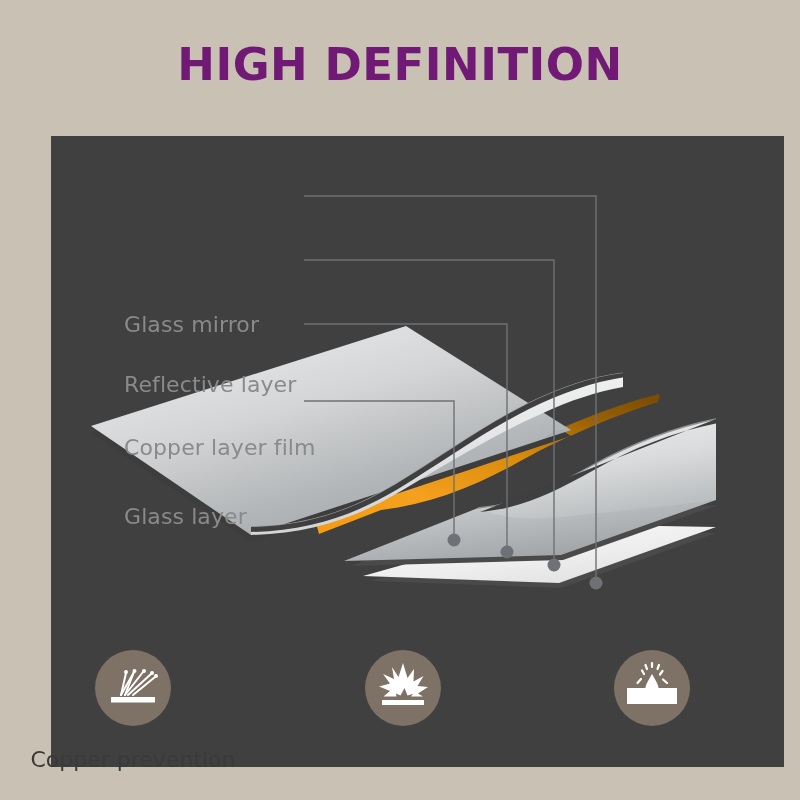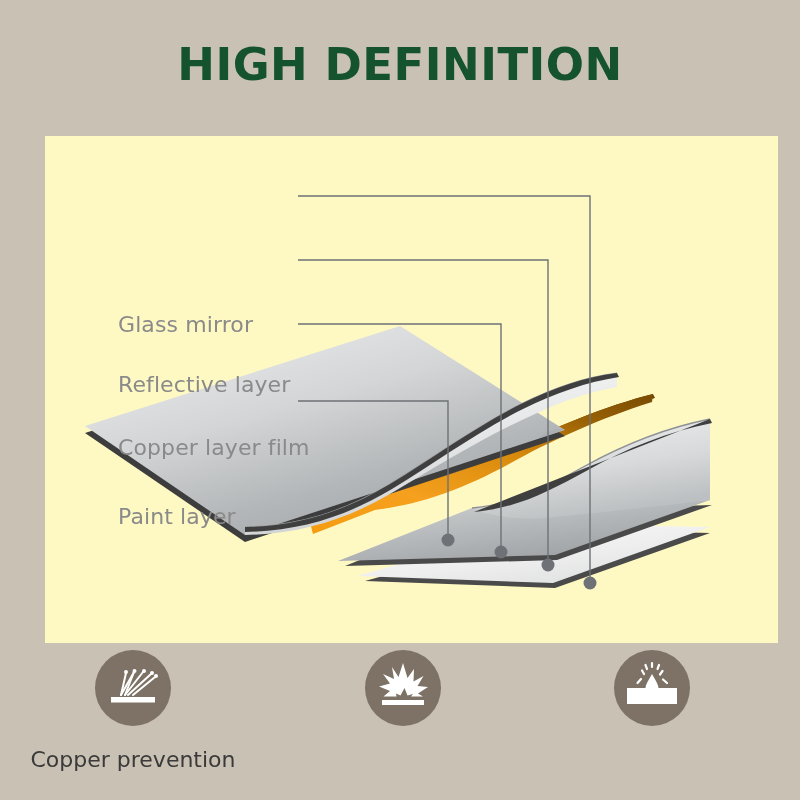--- a/index.html
+++ b/index.html
@@ -25,33 +25,33 @@
   
   .title {
     position: absolute;
     top: 38px;
     left: 0;
     width: 800px;
     text-align: center;
     font-size: 45px;
     font-weight: bold;
     letter-spacing: 0.5px;
-    color: #14532d;
+    color: #701a75;
     font-family: "DejaVu Sans", sans-serif;
     white-space: nowrap;
   }
 
   
   .card {
     position: absolute;
-    left: 45px;
+    left: 51px;
     top: 136px;
     width: 733px;
-    height: 507px;
-    background: #fef9c3;
+    height: 631px;
+    background: #404040;
   }
 
   .diagram-svg {
     position: absolute;
     left: 0;
     top: 0;
     width: 733px;
     height: 507px;
     display: block;
   }
@@ -249,21 +249,21 @@
         <circle cx="545" cy="447" r="6.5"></circle>
         <circle cx="503" cy="429" r="6.5"></circle>
         <circle cx="456" cy="416" r="6.5"></circle>
         <circle cx="403" cy="404" r="6.5"></circle>
       </g>
     </svg>
 
     <div class="layer-label lbl-0">Glass mirror</div>
     <div class="layer-label lbl-1">Reflective layer</div>
     <div class="layer-label lbl-2">Copper layer film</div>
-    <div class="layer-label lbl-3">Paint layer</div>
+    <div class="layer-label lbl-3">Glass layer</div>
 
   </div>
 
   <div class="features">
 
     <div class="feature feature-0">
       <div class="feature-circle">
         <svg viewBox="0 0 76 76">
           <rect x="16" y="47" width="44" height="5.5" fill="#ffffff"></rect>
           <g stroke="#ffffff" stroke-width="2" fill="none" stroke-linecap="round">

